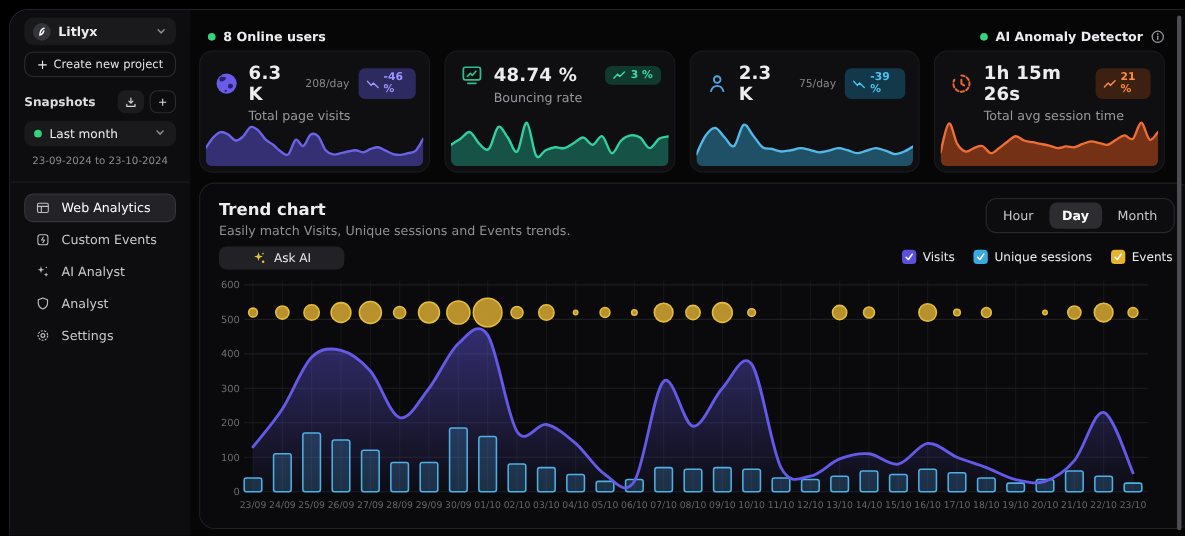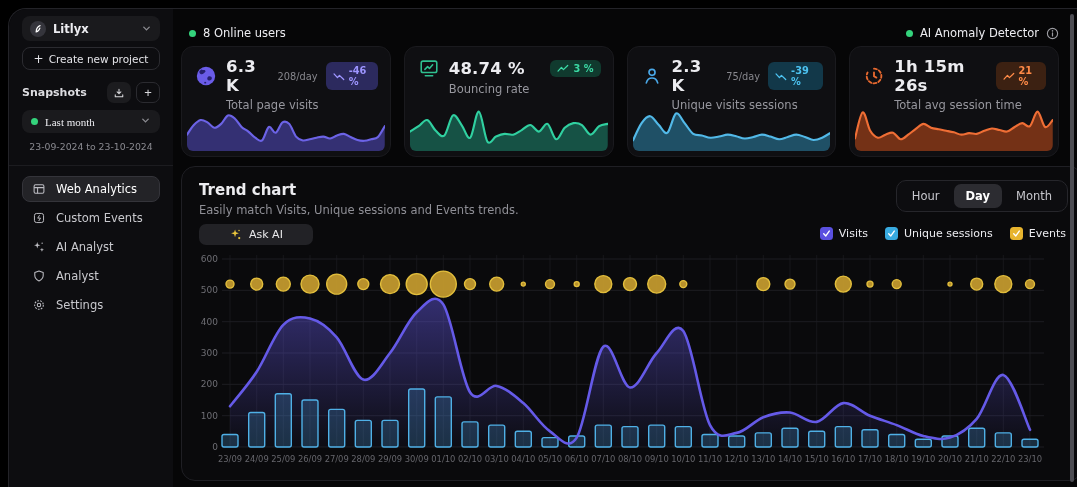--- a/index.html
+++ b/index.html
@@ -22,34 +22,34 @@
     display:flex; align-items:center; justify-content:center; gap:5px; cursor:pointer;
     font-family:inherit; }
   .snap-row { margin-top:12px; display:flex; align-items:center; justify-content:space-between; }
   .snap-label { font-size:11px; font-weight:600; color:#dcdce0; }
   .snap-btns { display:flex; gap:5px; }
   .icon-btn { width:24px; height:21px; border-radius:7px; display:flex; align-items:center;
     justify-content:center; color:#d8d8dc; cursor:pointer; background:#1c1c1f; border:none; }
   .icon-btn.outline { background:transparent; border:1px solid #2b2b30; font-size:13px; }
   .snap-select { margin-top:7px; display:flex; align-items:center; gap:7px; background:#1a1a1d;
     border-radius:8px; height:23px; padding:0 9px; cursor:pointer; font-size:11px; }
-  .snap-select .slabel { flex:1;font-family:Liberation Serif, serif; }
+  .snap-select .slabel { flex:1; }
   .dot { width:7px; height:7px; border-radius:50%; background:#34d37c; flex:none; }
   .snap-range { margin-top:8px; text-align:center; font-size:9.3px; color:#8a8a90; }
   .side-divider { margin:13px -13px 10px; height:1px; background:#1c1c20; }
   .nav-item { display:flex; align-items:center; gap:9px; height:26px; padding:0 8px;
     border-radius:8px; font-size:11.5px; color:#c9c9ce; cursor:pointer; margin-bottom:3px;
     border:1px solid transparent; }
   .nav-item.active { background:#232327; border-color:#34343a; color:#ffffff; }
   .nav-item .nicon { display:flex; width:16px; justify-content:center; color:#bdbdc3; }
 
   
   .topbar { position:absolute; left:180px; top:14px; right:18px; height:20px;
     display:flex; align-items:center; justify-content:space-between; }
-  .hgroup { display:flex; align-items:center; gap:7px; font-size:11.5px; font-weight:400; }
+  .hgroup { display:flex; align-items:center; gap:7px; font-size:11.5px; font-weight:700; }
 
   
   .cards { position:absolute; left:172px; top:37px; width:878px; height:111px;
     display:grid; grid-template-columns:repeat(4,1fr); gap:13px; }
   .card { position:relative; background:#0f0f12; border:1px solid #1a1a1e; border-radius:12px;
     padding:10px 12px 0; overflow:hidden; }
   .card-head { display:flex; align-items:center; gap:8px; }
   .cicon { width:24px; display:flex; justify-content:center; flex:none; }
   .cval { font-size:16.5px; font-weight:700; letter-spacing:.2px; }
   .csub { font-size:9.8px; color:#87878d; margin-left:4px; }
@@ -266,21 +266,20 @@
           <span class="csub">75/day</span>
           <span class="badge" style="background: rgb(18, 56, 73); color: rgb(76, 194, 240);">
             <span style="display: flex;">
               <svg width="12" height="9" viewBox="0 0 14 10" fill="none" stroke="currentColor" stroke-width="1.5" stroke-linecap="round" stroke-linejoin="round">
                 <path d="M1.2 2l4 4.3 2.3-2.6 5 4.8"></path>
               </svg>
             </span>
             <span>-39 %</span>
           </span>
         </div>
-        <div class="clabel">Unique visits sessions</div>
         <div class="spark-wrap">
           <svg viewBox="0 0 200 52" preserveAspectRatio="none">
             <path d="M0,41 C1.4,38.0 5.8,27.2 8.7,23.0 C11.6,18.8 14.5,15.5 17.4,15.8 C20.3,16.1 23.2,22.1 26.1,25.0 C29.0,27.9 31.9,35.0 34.8,33.0 C37.7,31.0 40.6,14.7 43.5,13.0 C46.4,11.3 49.3,19.5 52.2,23.0 C55.1,26.5 58.0,32.1 60.9,34.2 C63.8,36.3 66.7,35.1 69.6,35.8 C72.5,36.5 75.4,38.0 78.3,38.2 C81.2,38.4 84.1,37.5 87.0,37.0 C89.9,36.5 92.8,35.1 95.7,35.0 C98.6,34.9 101.4,35.9 104.3,36.6 C107.2,37.3 110.1,38.9 113.0,39.0 C115.9,39.1 118.8,38.1 121.7,37.4 C124.6,36.7 127.5,35.1 130.4,35.0 C133.3,34.9 136.2,36.2 139.1,37.0 C142.0,37.8 144.9,39.7 147.8,39.8 C150.7,39.9 153.6,38.2 156.5,37.4 C159.4,36.6 162.3,35.0 165.2,35.0 C168.1,35.0 171.0,36.5 173.9,37.4 C176.8,38.3 179.7,40.5 182.6,40.6 C185.5,40.7 188.4,39.5 191.3,38.2 C194.2,36.9 198.6,33.9 200.0,33.0 L200,52 L0,52 Z" fill="#21566e" opacity="0.92"></path>
             <path d="M0,41 C1.4,38.0 5.8,27.2 8.7,23.0 C11.6,18.8 14.5,15.5 17.4,15.8 C20.3,16.1 23.2,22.1 26.1,25.0 C29.0,27.9 31.9,35.0 34.8,33.0 C37.7,31.0 40.6,14.7 43.5,13.0 C46.4,11.3 49.3,19.5 52.2,23.0 C55.1,26.5 58.0,32.1 60.9,34.2 C63.8,36.3 66.7,35.1 69.6,35.8 C72.5,36.5 75.4,38.0 78.3,38.2 C81.2,38.4 84.1,37.5 87.0,37.0 C89.9,36.5 92.8,35.1 95.7,35.0 C98.6,34.9 101.4,35.9 104.3,36.6 C107.2,37.3 110.1,38.9 113.0,39.0 C115.9,39.1 118.8,38.1 121.7,37.4 C124.6,36.7 127.5,35.1 130.4,35.0 C133.3,34.9 136.2,36.2 139.1,37.0 C142.0,37.8 144.9,39.7 147.8,39.8 C150.7,39.9 153.6,38.2 156.5,37.4 C159.4,36.6 162.3,35.0 165.2,35.0 C168.1,35.0 171.0,36.5 173.9,37.4 C176.8,38.3 179.7,40.5 182.6,40.6 C185.5,40.7 188.4,39.5 191.3,38.2 C194.2,36.9 198.6,33.9 200.0,33.0" fill="none" stroke="#52b9e8" stroke-width="2.2" stroke-linecap="round"></path>
           </svg>
         </div>
       </div>
       <div class="card">
         <div class="card-head">
           <span class="cicon">

